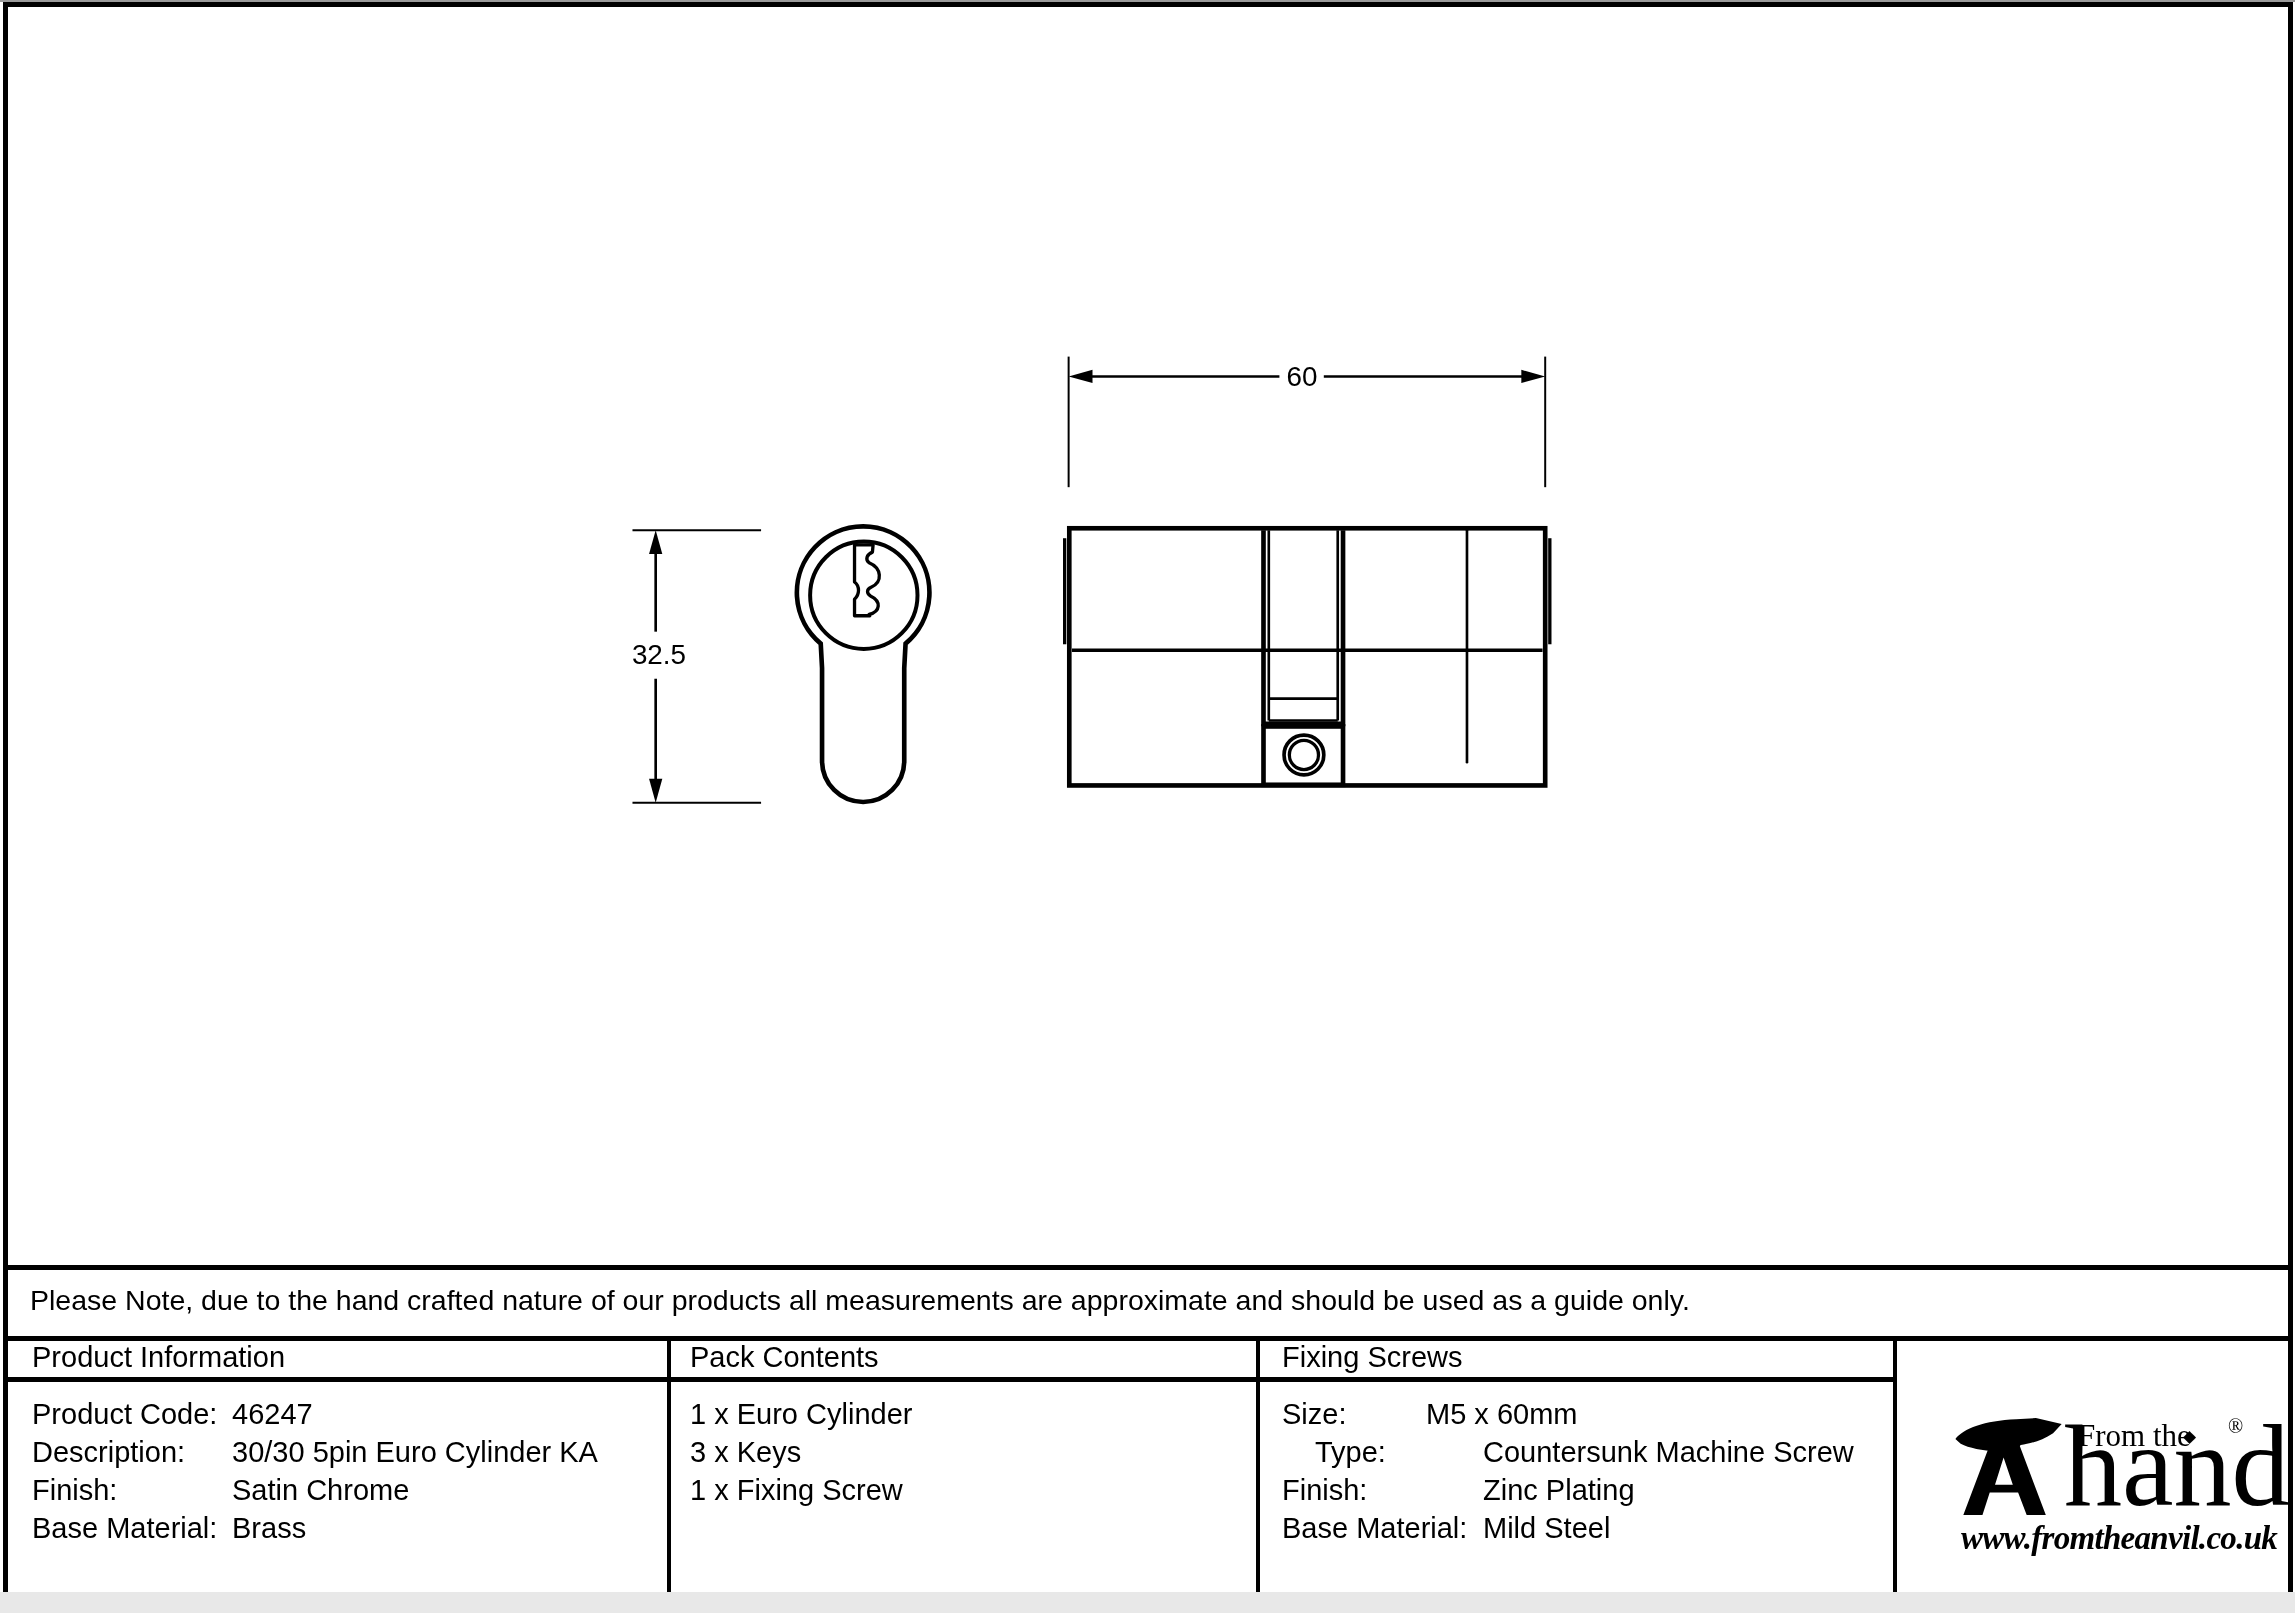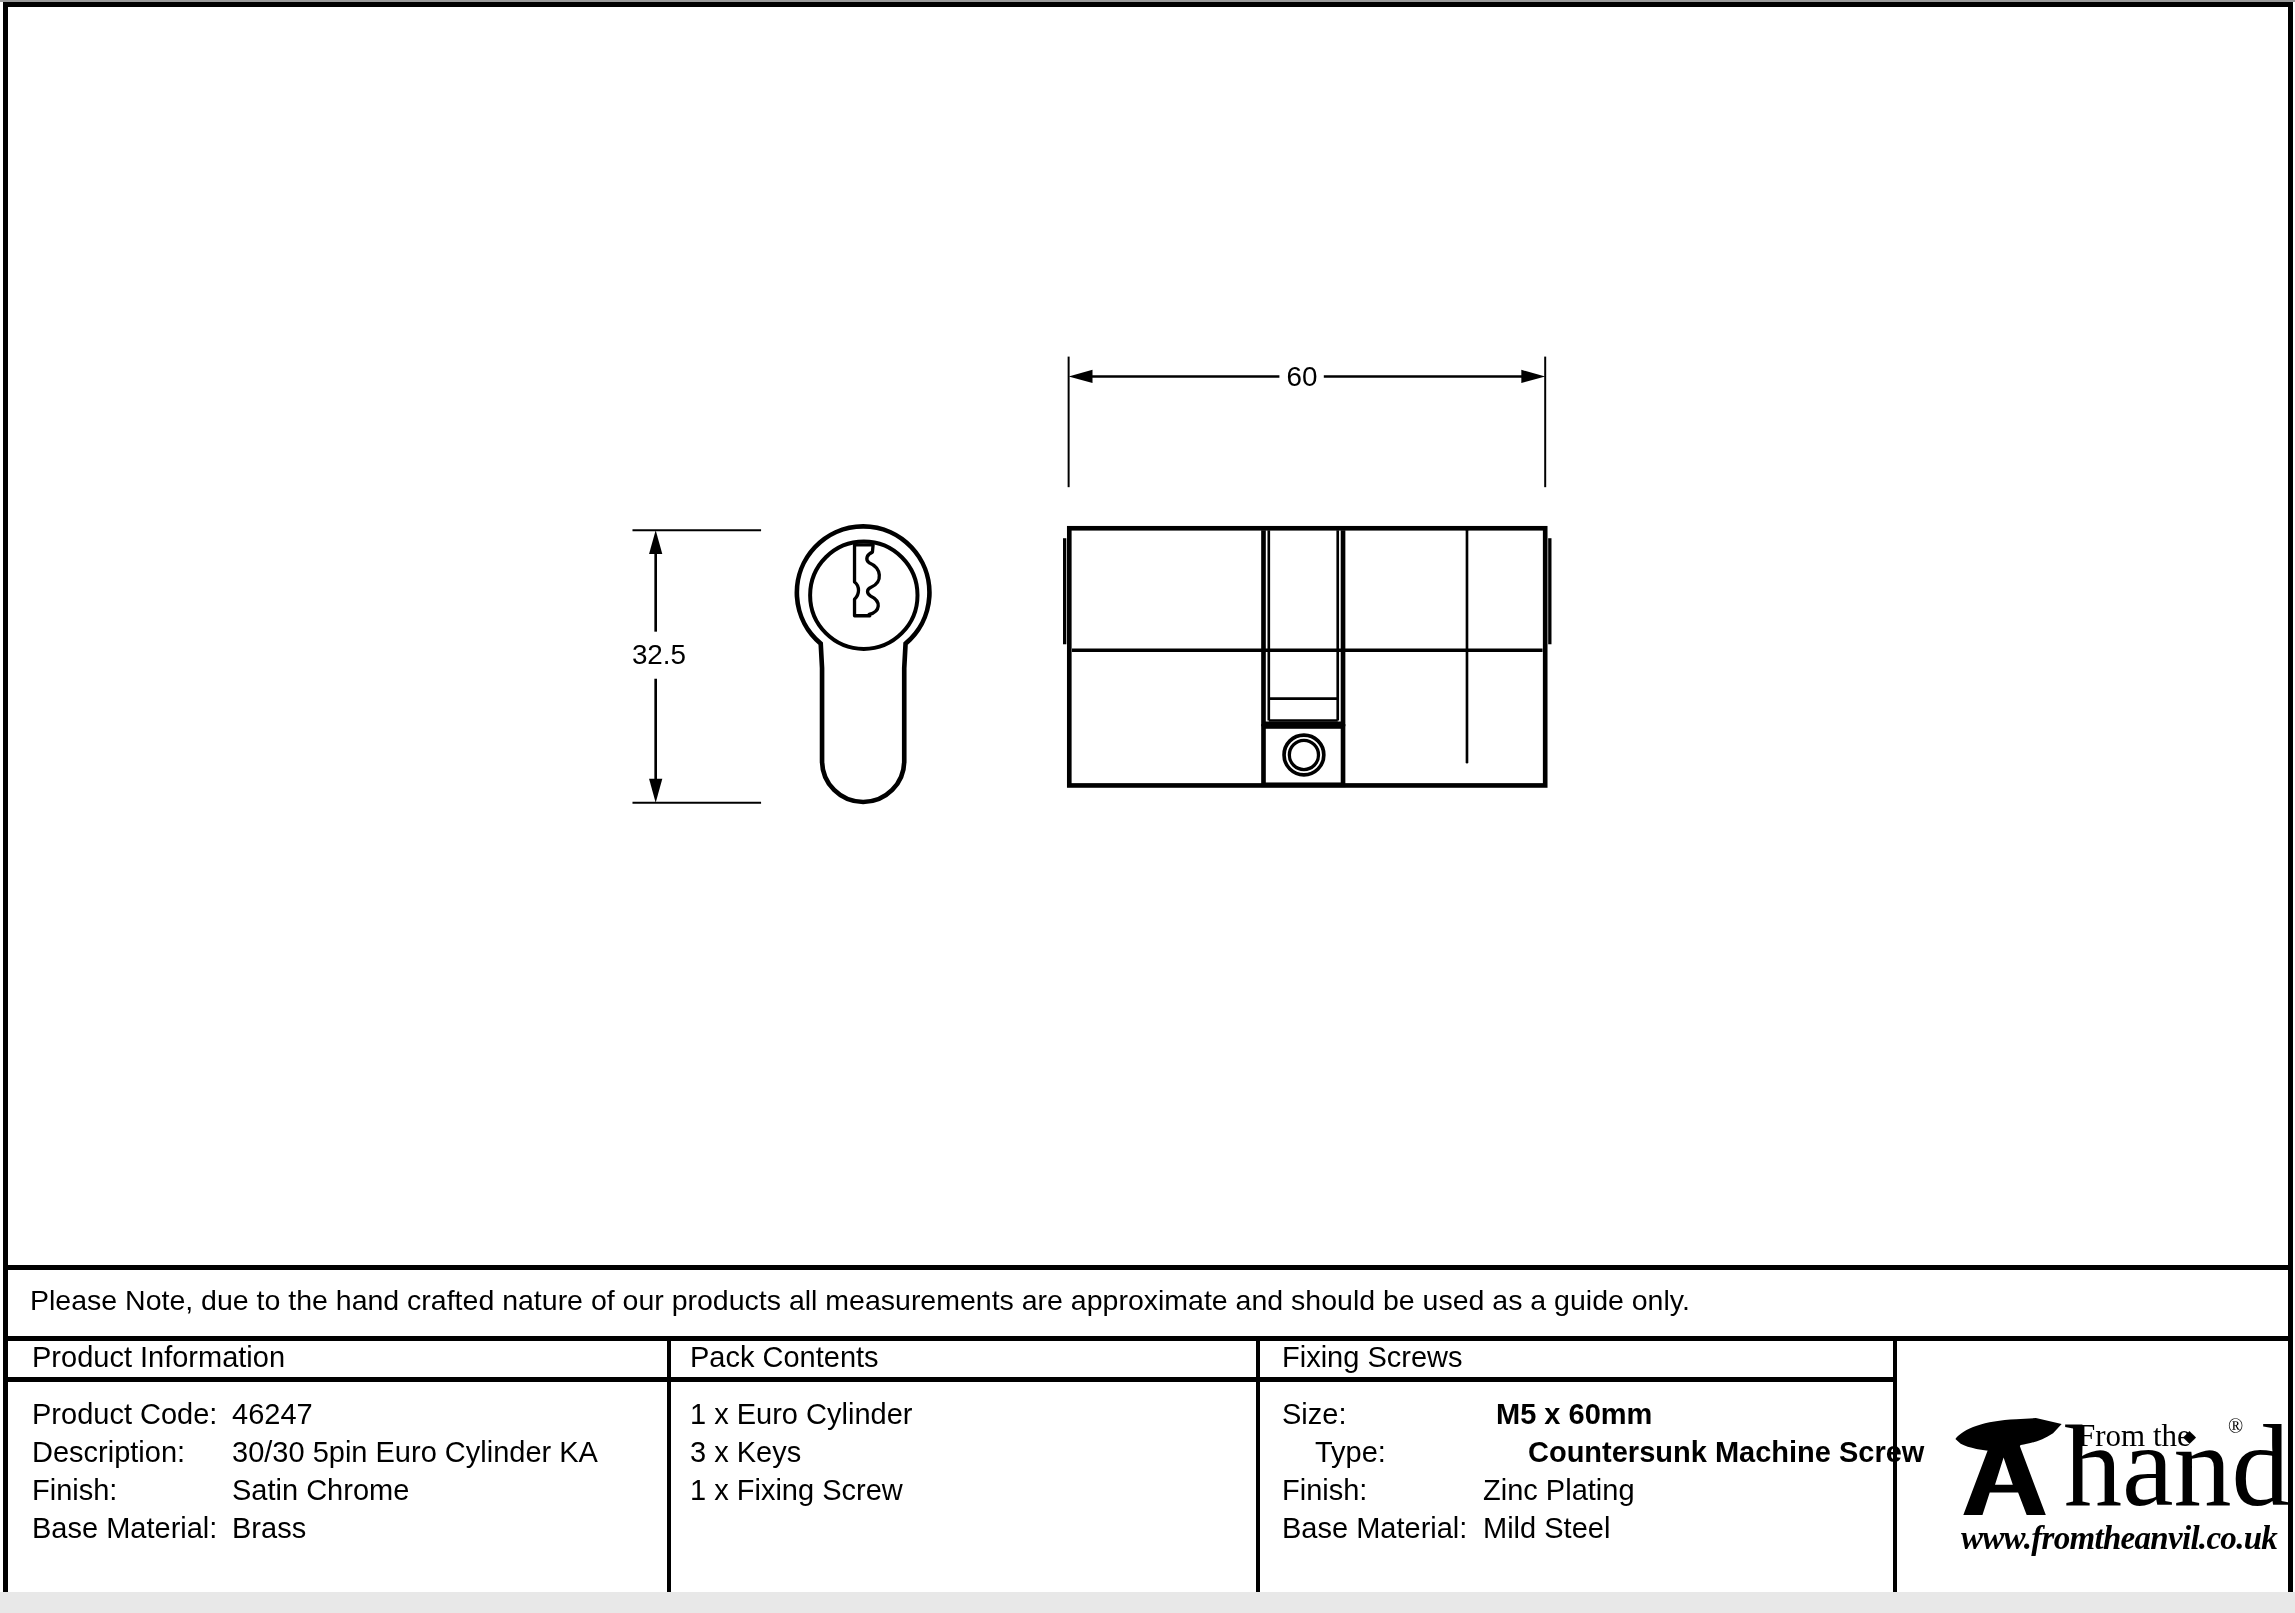--- a/index.html
+++ b/index.html
@@ -134,23 +134,23 @@
   </div>
 
   <div>
     <div class="cell" style="left:690px;top:1396px;">1 x Euro Cylinder</div>
     <div class="cell" style="left:690px;top:1434px;">3 x Keys</div>
     <div class="cell" style="left:690px;top:1472px;">1 x Fixing Screw</div>
   </div>
 
   <div>
     <div class="cell" style="left:1282px;top:1396px;">Size:</div>
-    <div class="cell" style="left:1496px;top:1396px;font-weight:bold;">M5 x 60mm</div>
+    <div class="cell" style="left:1426px;top:1396px;">M5 x 60mm</div>
     <div class="cell" style="left:1282px;top:1434px;margin-left:33px;">Type:</div>
-    <div class="cell" style="left:1528px;top:1434px;font-weight:bold;">Countersunk Machine Screw</div>
+    <div class="cell" style="left:1483px;top:1434px;">Countersunk Machine Screw</div>
     <div class="cell" style="left:1282px;top:1472px;">Finish:</div>
     <div class="cell" style="left:1483px;top:1472px;">Zinc Plating</div>
     <div class="cell" style="left:1282px;top:1510px;">Base Material:</div>
     <div class="cell" style="left:1483px;top:1510px;">Mild Steel</div>
   </div>
 
   <div>
     <svg style="position:absolute;left:1955px;top:1418px;" width="113" height="99" viewBox="0 0 170 150">
       <path d="M 0 32
                C 12 16, 44 4, 92 2

